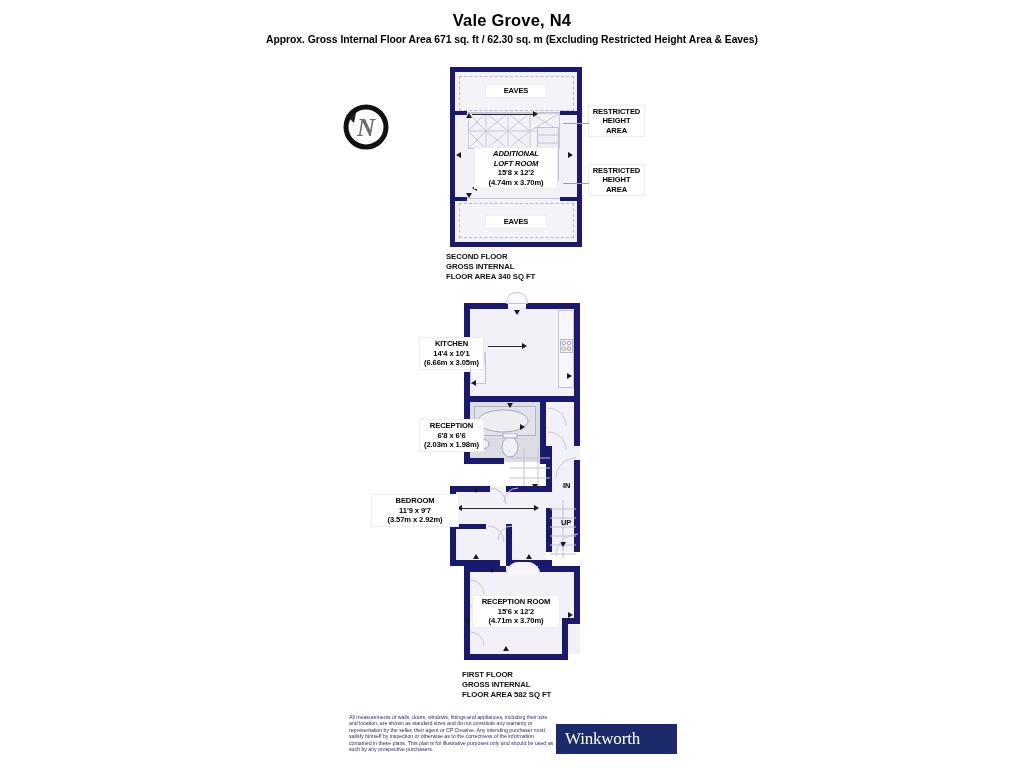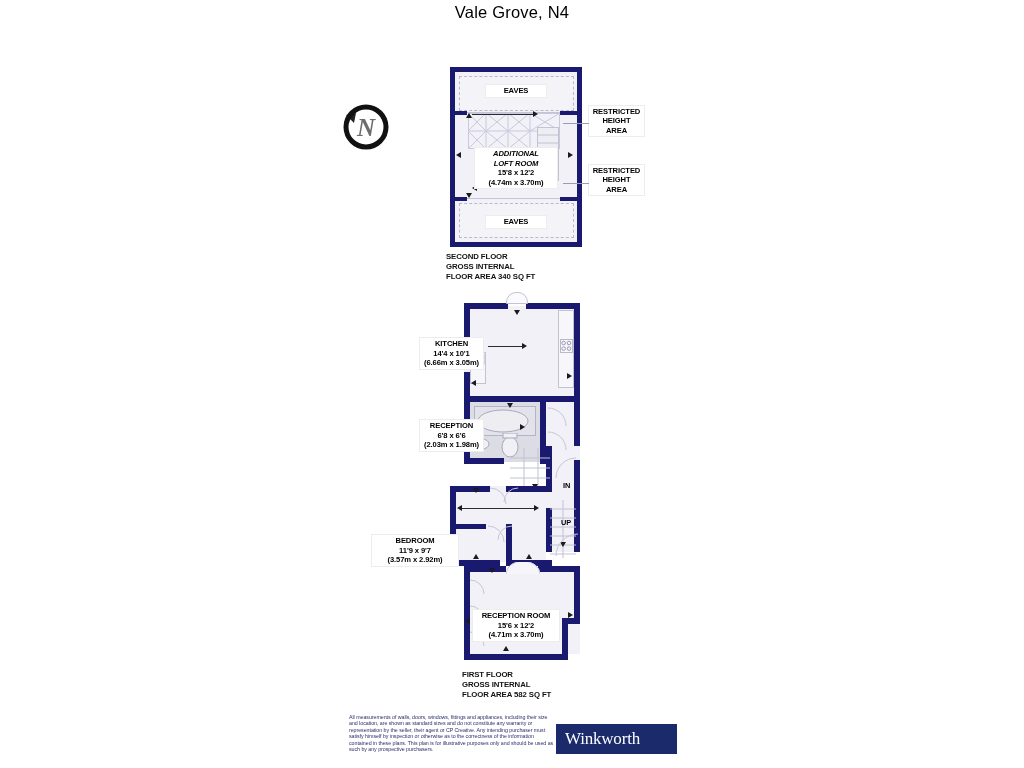--- a/index.html
+++ b/index.html
@@ -19,23 +19,23 @@
   
   #header {
     position: absolute;
     left: 0;
     top: 0;
     width: 1024px;
     text-align: center;
   }
   #title {
     font-size: 16.5px;
-    font-weight: normal;
+    font-weight: bold;
     letter-spacing: 0.2px;
-    margin-top: 3px;
+    margin-top: 11px;
   }
   .areaLine {
     font-size: 10.4px;
     font-weight: bold;
     margin-top: 4px;
     letter-spacing: -0.05px;
   }
 
   
   #compass {
@@ -150,20 +150,21 @@
     align-items: center;
     padding-left: 9px;
     box-sizing: border-box;
   }
 </style>
 </head>
 <body>
 
 <div id="header">
   <div id="title">Vale Grove, N4</div>
+  <div class="areaLine">Approx. Gross Internal Floor Area 671 sq. ft / 62.30 sq. m (Excluding Restricted Height Area &amp; Eaves)</div>
 </div>
 
 <div id="compass">
   <svg width="56" height="56" viewBox="0 0 56 56">
     <path d="M10 16 L20 14 L18 24 Z" fill="#222"></path>
     <circle cx="30" cy="28" r="20" fill="none" stroke="#111" stroke-width="5"></circle>
     <text x="30" y="37" text-anchor="middle" font-family="Liberation Serif, serif" font-size="25" font-style="italic" font-weight="bold" fill="#6d6d6d">N</text>
   </svg>
 </div>
 
@@ -416,27 +417,27 @@
   <div class="dim">14'4 x 10'1</div>
   <div class="dim">(6.66m x 3.05m)</div>
 </div>
 
 <div class="lbl" style="left:419px; top:419px; width:65px;">
   <div>RECEPTION</div>
   <div class="dim">6'8 x 6'6</div>
   <div class="dim">(2.03m x 1.98m)</div>
 </div>
 
-<div class="lbl" style="left:371px; top:494px; width:88px;margin-top:40px;">
+<div class="lbl" style="left:371px; top:494px; width:88px;">
   <div>BEDROOM</div>
   <div class="dim">11'9 x 9'7</div>
   <div class="dim">(3.57m x 2.92m)</div>
 </div>
 
-<div class="lbl" style="left:472px; top:595px; width:88px;margin-top:14px;">
+<div class="lbl" style="left:472px; top:595px; width:88px;">
   <div>RECEPTION ROOM</div>
   <div class="dim">15'6 x 12'2</div>
   <div class="dim">(4.71m x 3.70m)</div>
 </div>
 
 <div class="tinyTxt" style="left:563px; top:481px;">IN</div>
 <div class="tinyTxt" style="left:561px; top:518px;">UP</div>
 
 <div class="floorCap" style="left:462px; top:670px;">FIRST FLOOR
 GROSS INTERNAL

